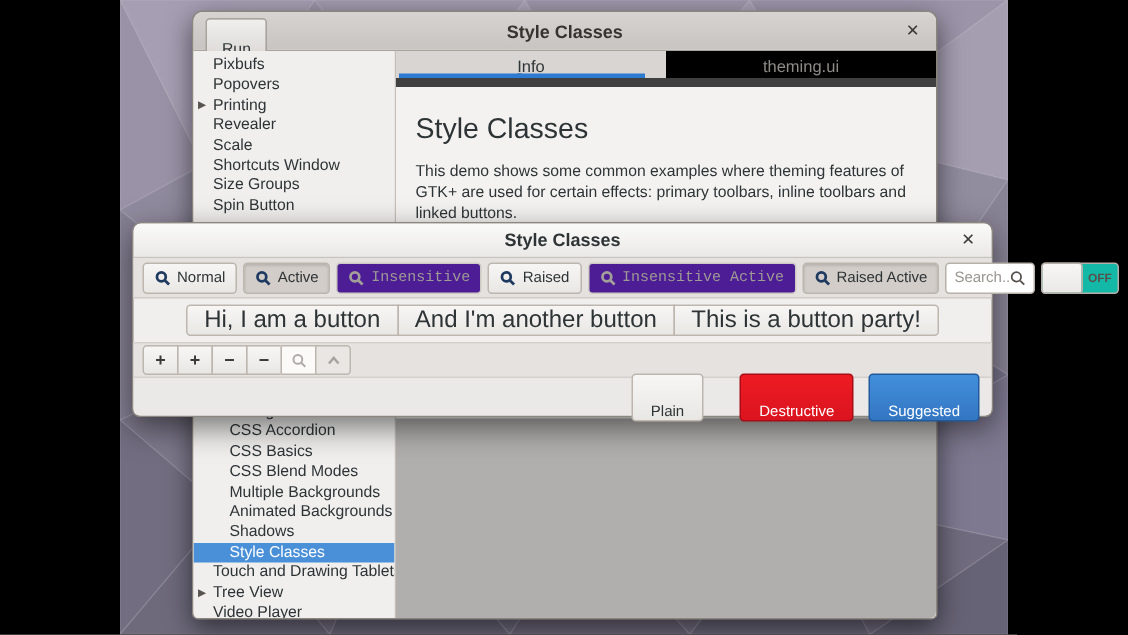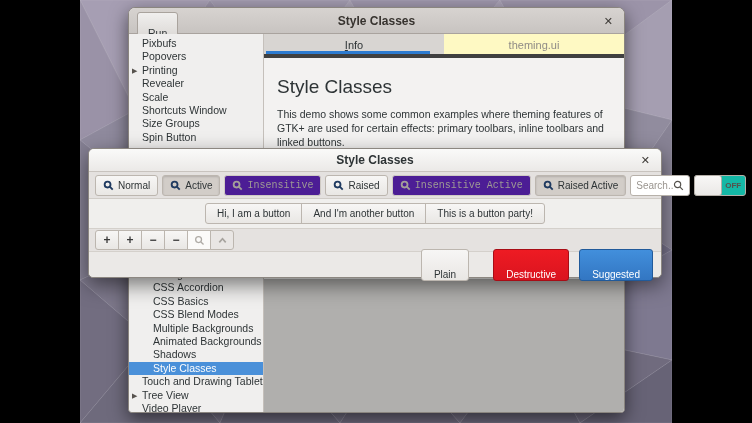--- a/index.html
+++ b/index.html
@@ -30,21 +30,21 @@
   .sb-bottom { position:absolute; top:234px; left:0; right:0; }
   .sb-item { position:relative; height:13.4px; line-height:13.5px; font-size:10.5px;
     color:#2e3436; padding-left:13px; white-space:nowrap; }
   .sb-item.sub { padding-left:24px; }
   .sb-item.selected { background:#4a90d9; color:#fdfdfd; }
   .sb-exp { position:absolute; left:3px; top:0; font-size:7px; line-height:13.5px; color:#57534e; }
 
   
   .content { position:absolute; left:135px; top:26px; right:0; bottom:0;
     border-radius:0 0 4px 0; overflow:hidden; }
-  .tabbar { display:flex; height:24px; background:#fef9c3; border-bottom:4px solid #404040; }
+  .tabbar { display:flex; height:24px; background:#000000; border-bottom:6px solid #404040; }
   .tab { flex:1; position:relative; text-align:center; line-height:23px; font-size:11px; color:#8f8b86; }
   .tab.active { color:#2e3436; background:#d8d5d2; }
   .tab.active .tab-label { display:inline-block; }
   .tab.active .tab-label::first-letter { text-decoration:underline; }
   .tab.active::after { content:""; position:absolute; left:2px; right:14px; bottom:0;
     height:3px; background:#2d7bd0; }
   .info-pane { position:absolute; top:24px; left:0; right:0; height:221px;
     background:#f3f2f1; padding:12px 16px 0 13px; }
   .info-h1 { font-size:19px; font-weight:500; color:#2e3436; margin:6px 0 10px; }
   .info-p { font-size:10.5px; line-height:1.33; color:#2e3436; max-width:342px; margin-bottom:7px; }
@@ -77,21 +77,21 @@
   .switch { position:relative; width:52px; height:21px; flex:0 0 auto;
     border:1px solid #b4aea7; border-radius:3px; background:#14b8a6; }
   .switch-handle { position:absolute; left:-1px; top:-1px; width:28px; height:21px;
     background:linear-gradient(#f8f7f6,#eae8e6); border:1px solid #b4aea7; border-radius:3px; }
   .switch-label { position:absolute; right:0; top:0; width:24px; text-align:center;
     line-height:20px; font-size:8px; font-weight:bold; color:#56524c; }
 
   .dlg-mid { position:absolute; top:50px; left:0; right:0; height:29px;
     display:flex; justify-content:center; align-items:center; }
   .linked { display:flex; }
-  .lbtn { height:21px; line-height:19px; padding:0 11px; font-size:10px; color:#2e3436;
+  .lbtn { height:21px; line-height:19px; padding:0 11px; font-size:16px; color:#2e3436;
     border:1px solid #bcb6af; background:linear-gradient(#f7f6f5,#e9e7e4); margin-left:-1px; }
   .lbtn:first-child { border-radius:3px 0 0 3px; margin-left:0; }
   .lbtn:last-child { border-radius:0 3px 3px 0; }
 
   .dlg-itb { position:absolute; top:79px; left:0; right:0; height:24px; background:#e5e2e0;
     border-top:1px solid #d4d0cb; border-bottom:1px solid #d4d0cb;
     display:flex; align-items:center; padding:0 6px; }
   .itbtn { width:24px; height:20px; display:flex; align-items:center; justify-content:center;
     font-size:12px; font-weight:bold; color:#3a3a3a; border:1px solid #bcb6af;
     background:linear-gradient(#f7f6f5,#e9e7e4); margin-left:-1px; }

